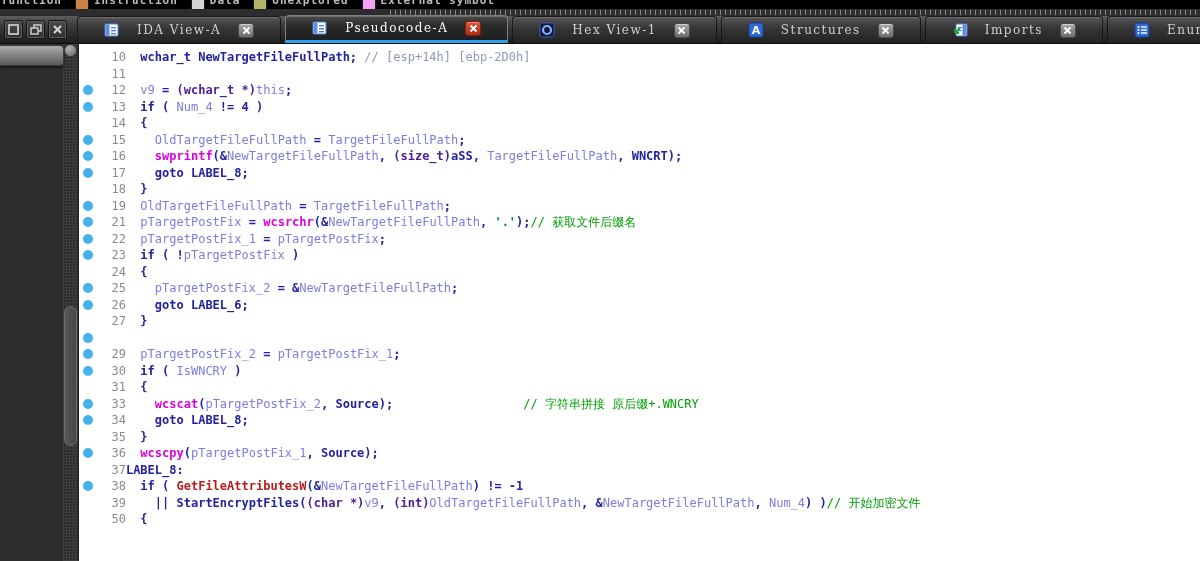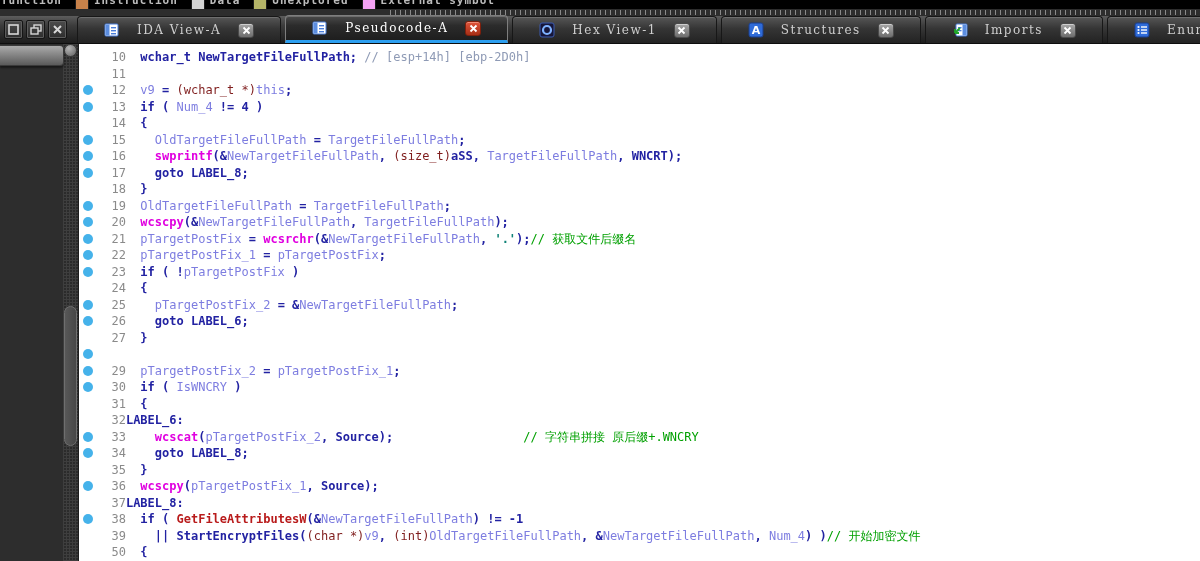--- a/index.html
+++ b/index.html
@@ -75,21 +75,21 @@
   .dotcol { width:18px; flex:0 0 18px; display:flex; align-items:center; justify-content:center; }
   .dotcol.has-dot::before { content:""; width:10px; height:10px; border-radius:50%;
                             background:#45b2ea; }
   pre.ct { font-family:"DejaVu Sans Mono", monospace; font-size:12px; line-height:16.5px;
            white-space:pre; margin:0; }
   .ln    { color:#8a8a8a; }
   .seg-k { color:#2222a2; font-weight:bold; }   
   .seg-v { color:#7d7de0; }                      
   .seg-f { color:#e000e0; font-weight:bold;margin-top:22px; }    
   .seg-i { color:#b91c1c; font-weight:bold; }    
-  .seg-c { color:#7f1d1d; }                      
+  .seg-c { color:#4c1d95;font-weight:bold; }                      
   .seg-m { color:#00a000; }                      
   .seg-a { color:#8e9ab5; }                      
   .seg-t { color:#0e8276; font-weight:bold; }    
 </style>
 </head>
 <body>
 
 <div id="screen">
 
   <div class="legend-bar">
@@ -300,24 +300,20 @@
         <div class="cl">
           <span class="dotcol"></span>
           <pre class="ct"><span class="ln">  18</span><span class="seg-k">  }</span></pre>
         </div>
         <div class="cl">
           <span class="dotcol has-dot"></span>
           <pre class="ct"><span class="ln">  19</span><span class="seg-k">  </span><span class="seg-v">OldTargetFileFullPath</span><span class="seg-k"> = </span><span class="seg-v">TargetFileFullPath</span><span class="seg-k">;</span></pre>
         </div>
         <div class="cl">
           <span class="dotcol has-dot"></span>
-          <pre class="ct"><span class="ln">  20</span><span class="seg-k">  </span><span class="seg-f">wcscpy</span><span class="seg-k">(&amp;</span><span class="seg-v">NewTargetFileFullPath</span><span class="seg-k">, </span><span class="seg-v">TargetFileFullPath</span><span class="seg-k">);</span></pre>
-        </div>
-        <div class="cl">
-          <span class="dotcol has-dot"></span>
           <pre class="ct"><span class="ln">  21</span><span class="seg-k">  </span><span class="seg-v">pTargetPostFix</span><span class="seg-k"> = </span><span class="seg-f">wcsrchr</span><span class="seg-k">(&amp;</span><span class="seg-v">NewTargetFileFullPath</span><span class="seg-k">, </span><span class="seg-t">'.'</span><span class="seg-k">);</span><span class="seg-m">// 获取文件后缀名</span></pre>
         </div>
         <div class="cl">
           <span class="dotcol has-dot"></span>
           <pre class="ct"><span class="ln">  22</span><span class="seg-k">  </span><span class="seg-v">pTargetPostFix_1</span><span class="seg-k"> = </span><span class="seg-v">pTargetPostFix</span><span class="seg-k">;</span></pre>
         </div>
         <div class="cl">
           <span class="dotcol has-dot"></span>
           <pre class="ct"><span class="ln">  23</span><span class="seg-k">  if ( !</span><span class="seg-v">pTargetPostFix</span><span class="seg-k"> )</span></pre>
         </div>
@@ -344,24 +340,20 @@
           <span class="dotcol has-dot"></span>
           <pre class="ct"><span class="ln">  29</span><span class="seg-k">  </span><span class="seg-v">pTargetPostFix_2</span><span class="seg-k"> = </span><span class="seg-v">pTargetPostFix_1</span><span class="seg-k">;</span></pre>
         </div>
         <div class="cl">
           <span class="dotcol has-dot"></span>
           <pre class="ct"><span class="ln">  30</span><span class="seg-k">  if ( </span><span class="seg-v">IsWNCRY</span><span class="seg-k"> )</span></pre>
         </div>
         <div class="cl">
           <span class="dotcol"></span>
           <pre class="ct"><span class="ln">  31</span><span class="seg-k">  {</span></pre>
-        </div>
-        <div class="cl">
-          <span class="dotcol"></span>
-          <pre class="ct"><span class="ln">  32</span><span class="seg-k">LABEL_6:</span></pre>
         </div>
         <div class="cl">
           <span class="dotcol has-dot"></span>
           <pre class="ct"><span class="ln">  33</span><span class="seg-k">    </span><span class="seg-f">wcscat</span><span class="seg-k">(</span><span class="seg-v">pTargetPostFix_2</span><span class="seg-k">, Source);</span><span class="seg-m">                  // 字符串拼接 原后缀+.WNCRY</span></pre>
         </div>
         <div class="cl">
           <span class="dotcol has-dot"></span>
           <pre class="ct"><span class="ln">  34</span><span class="seg-k">    goto LABEL_8;</span></pre>
         </div>
         <div class="cl">

